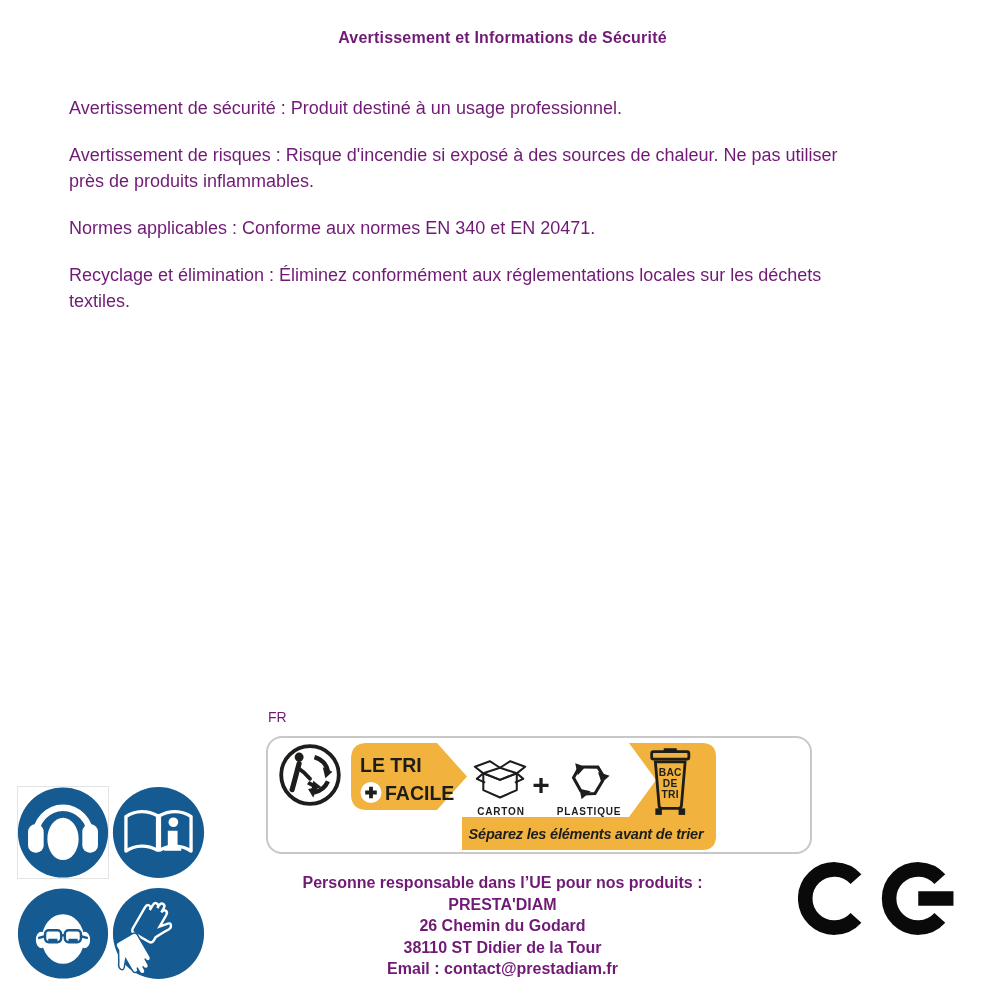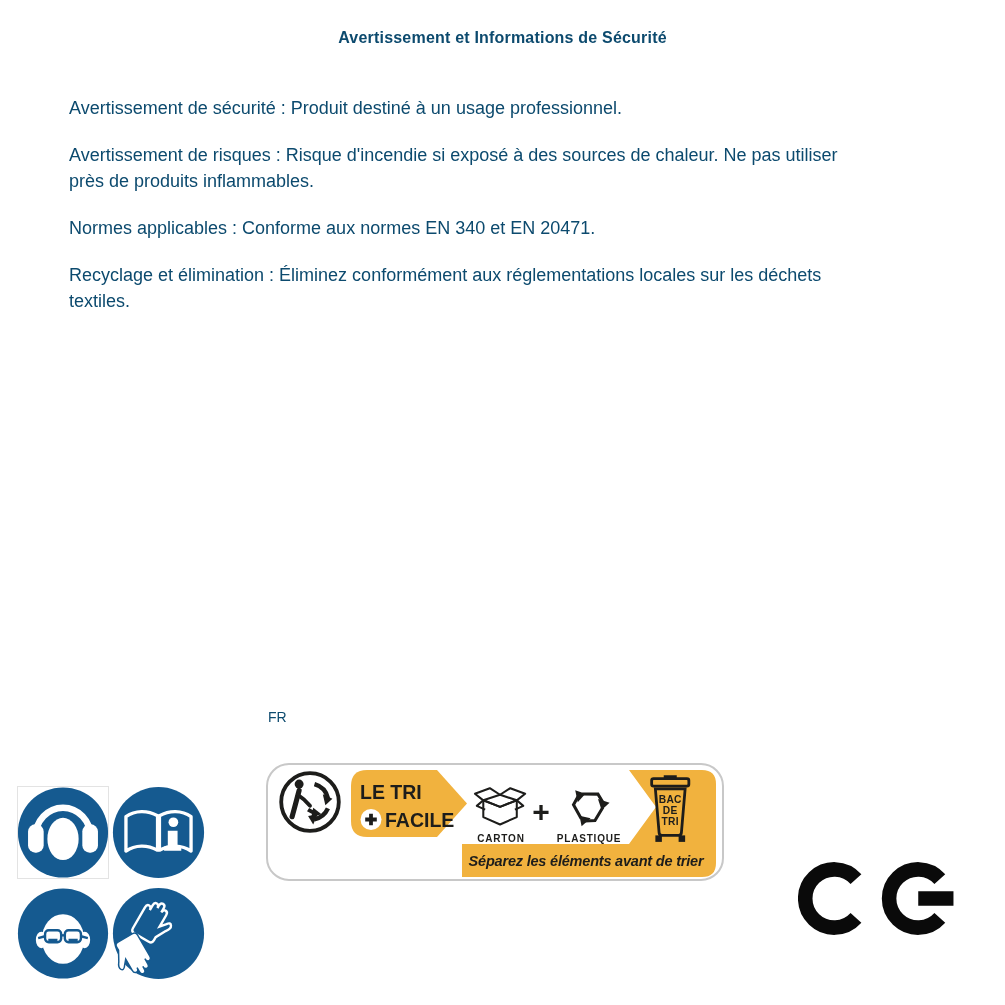--- a/index.html
+++ b/index.html
@@ -1,28 +1,28 @@
 <!DOCTYPE html>
 <html><head>
 <meta charset="utf-8">
 <style>
   html,body{margin:0;padding:0;background:#fff;}
   .page{position:relative;width:1005px;height:1005px;background:#fff;overflow:hidden;
-        font-family:"Liberation Sans", sans-serif;color:#0c4a6e;}
+        font-family:"Liberation Sans", sans-serif;color:#701a75;}
   .title{position:absolute;top:29px;left:0;width:1005px;text-align:center;
          font-size:16px;font-weight:bold;letter-spacing:.2px;}
   .content{position:absolute;left:69px;top:83px;width:900px;margin-top:12px;}
   .para{font-size:18px;line-height:26px;margin:0 0 21px 0;white-space:pre-line;}
   .pictos{position:absolute;left:17px;top:786px;display:grid;
           grid-template-columns:92px 93px;grid-auto-rows:93px;column-gap:3px;row-gap:8px;}
   .picto{width:100%;height:100%;}
   .frame-edge{outline:1px solid #e3e3e3;outline-offset:-1px;}
   .fr-label{position:absolute;left:268px;top:709px;font-size:14px;font-weight:normal;}
-  .tri-box{position:absolute;left:266px;top:736px;width:458px;height:118px;
-           border:2px solid #c8c8c8;border-radius:23px;background:#fff;overflow:hidden;box-sizing:border-box;margin-top:27px;}
+  .tri-box{position:absolute;left:266px;top:736px;width:546px;height:118px;
+           border:2px solid #c8c8c8;border-radius:16px;background:#fff;overflow:hidden;box-sizing:border-box;}
   .tri-svg{display:block;width:454px;height:114px;}
   .tri-big{font-family:"Liberation Sans",sans-serif;font-size:19.5px;font-weight:bold;}
   .tri-small{font-family:"Liberation Sans",sans-serif;font-size:10px;font-weight:bold;letter-spacing:.8px;}
   .tri-plus{font-family:"Liberation Sans",sans-serif;font-size:30px;font-weight:bold;}
   .tri-caption{font-family:"Liberation Sans",sans-serif;font-size:14.5px;font-weight:bold;
                font-style:italic;letter-spacing:-.2px;}
   .bin-txt{font-family:"Liberation Sans",sans-serif;font-size:11px;font-weight:bold;letter-spacing:.3px;}
   .address{position:absolute;left:0;top:872px;width:1005px;text-align:center;
            font-size:16px;font-weight:bold;line-height:21.6px;white-space:pre-line;}
   .ce{position:absolute;left:798px;top:851px;width:157px;height:95px;}
@@ -150,20 +150,25 @@
         <rect x="34" y="66" width="7" height="7" fill="#1D1D1B"></rect>
         <text class="bin-txt" x="25" y="31" fill="#1D1D1B" text-anchor="middle">BAC</text>
         <text class="bin-txt" x="25" y="43" fill="#1D1D1B" text-anchor="middle">DE</text>
         <text class="bin-txt" x="25" y="55" fill="#1D1D1B" text-anchor="middle">TRI</text>
       </g>
 
       <text class="tri-caption" x="318" y="101" fill="#1D1D1B" text-anchor="middle">Séparez les éléments avant de trier</text>
     </svg>
   </div>
 
+  <div class="address">Personne responsable dans l’UE pour nos produits :
+PRESTA'DIAM
+26 Chemin du Godard
+38110 ST Didier de la Tour
+Email : contact@prestadiam.fr</div>
 
   <svg class="ce" viewBox="0 0 205 95">
     <path d="M75.7 22.1 A38 38 0 1 0 75.7 72.9" stroke="#0a0a0a" stroke-width="19" fill="none"></path>
     <path d="M185.2 22.1 A38 38 0 1 0 185.2 72.9" stroke="#0a0a0a" stroke-width="19" fill="none"></path>
     <path d="M157 47.5 H203" stroke="#0a0a0a" stroke-width="19" fill="none"></path>
   </svg>
 
 </div>
 
 </body></html>

